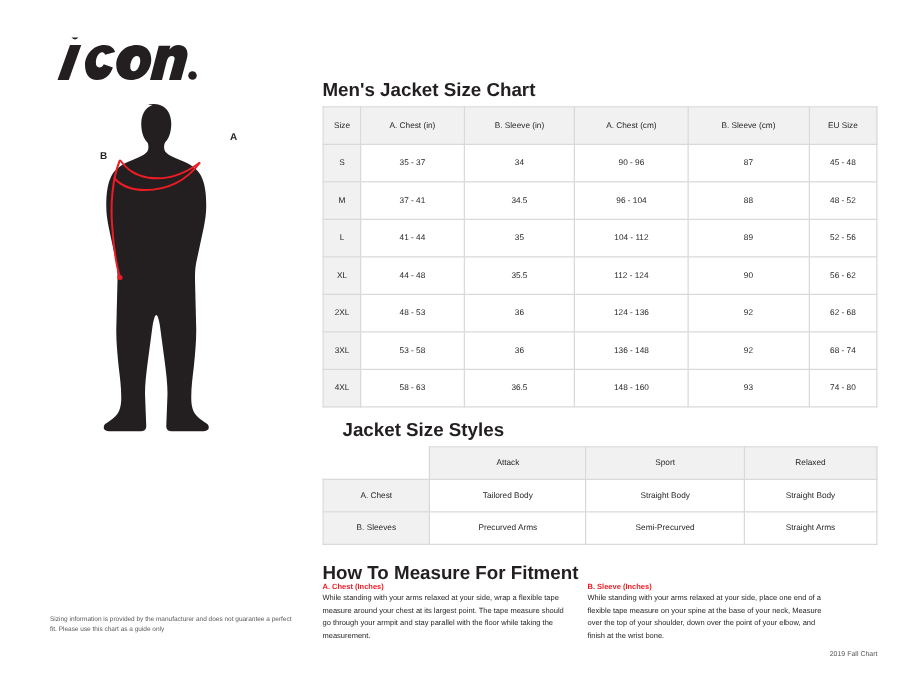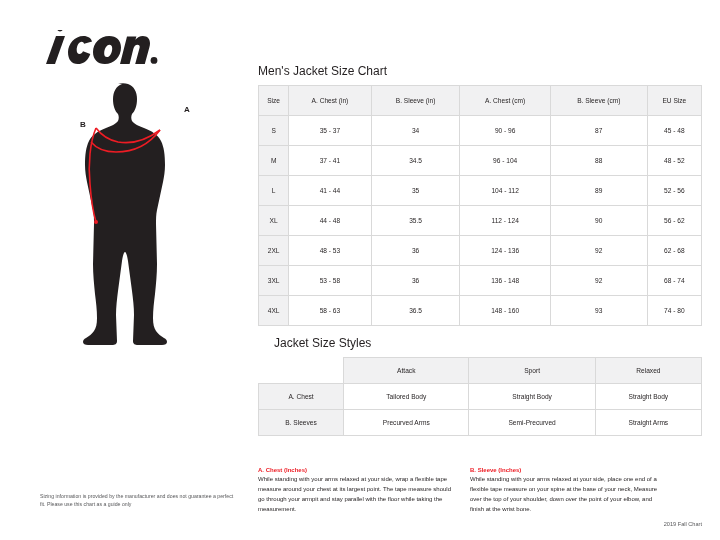--- a/index.html
+++ b/index.html
@@ -52,22 +52,22 @@
   }
 
   
   .right-col {
     position: absolute;
     left: 258px; top: 0;
     width: 444px; height: 540px;
   }
 
   .section-title {
-    font-size: 12px;
-    font-weight: normal;
+    font-size: 15px;
+    font-weight: bold;
     color: #231f20;
     margin: 0;
   }
   .title-jacket { position: absolute; left: 0; top: 64px; }
   .title-styles { position: absolute; left: 16px; top: 336px; }
   .title-measure { position: absolute; left: 0; top: 450px; }
 
   table {
     border-collapse: collapse;
     width: 100%;
@@ -276,20 +276,21 @@
       </tr>
       <tr>
         <td class="rowhead">B. Sleeves</td>
         <td>Precurved Arms</td>
         <td>Semi-Precurved</td>
         <td>Straight Arms</td>
       </tr>
     </tbody>
   </table>
 
+  <h2 class="section-title title-measure">How To Measure For Fitment</h2>
 
   <div class="measure-cols">
     <div class="measure-col">
       <p class="measure-head">A. Chest (Inches)</p>
       <p class="measure-body">While standing with your arms relaxed at your side, wrap a flexible tape measure around your chest at its largest point. The tape measure should go through your armpit and stay parallel with the floor while taking the measurement.</p>
     </div>
     <div class="measure-col">
       <p class="measure-head">B. Sleeve (Inches)</p>
       <p class="measure-body">While standing with your arms relaxed at your side, place one end of a flexible tape measure on your spine at the base of your neck, Measure over the top of your shoulder, down over the point of your elbow, and finish at the wrist bone.</p>
     </div>

